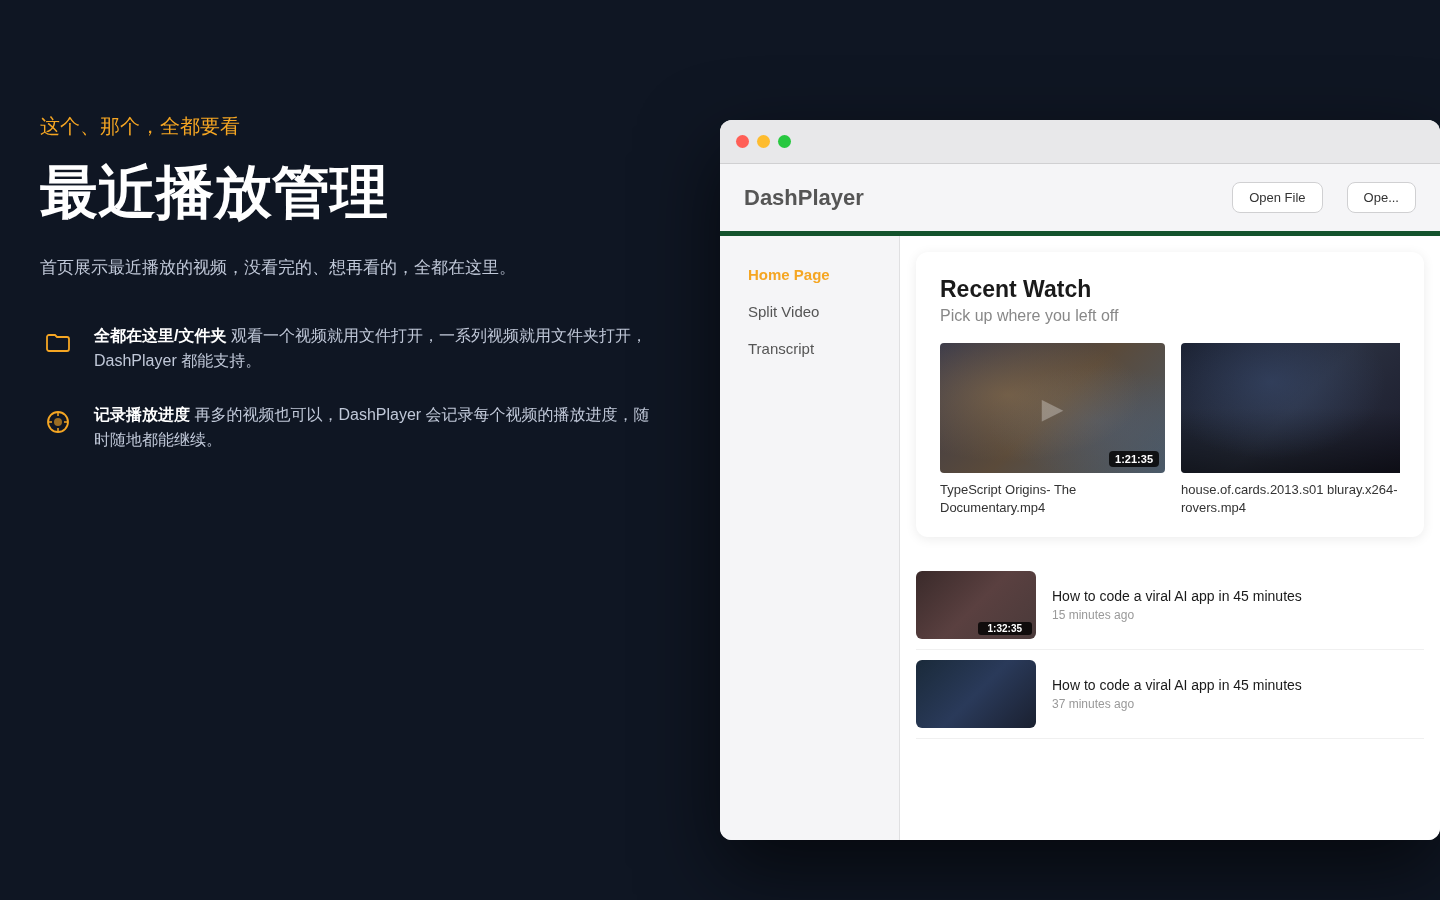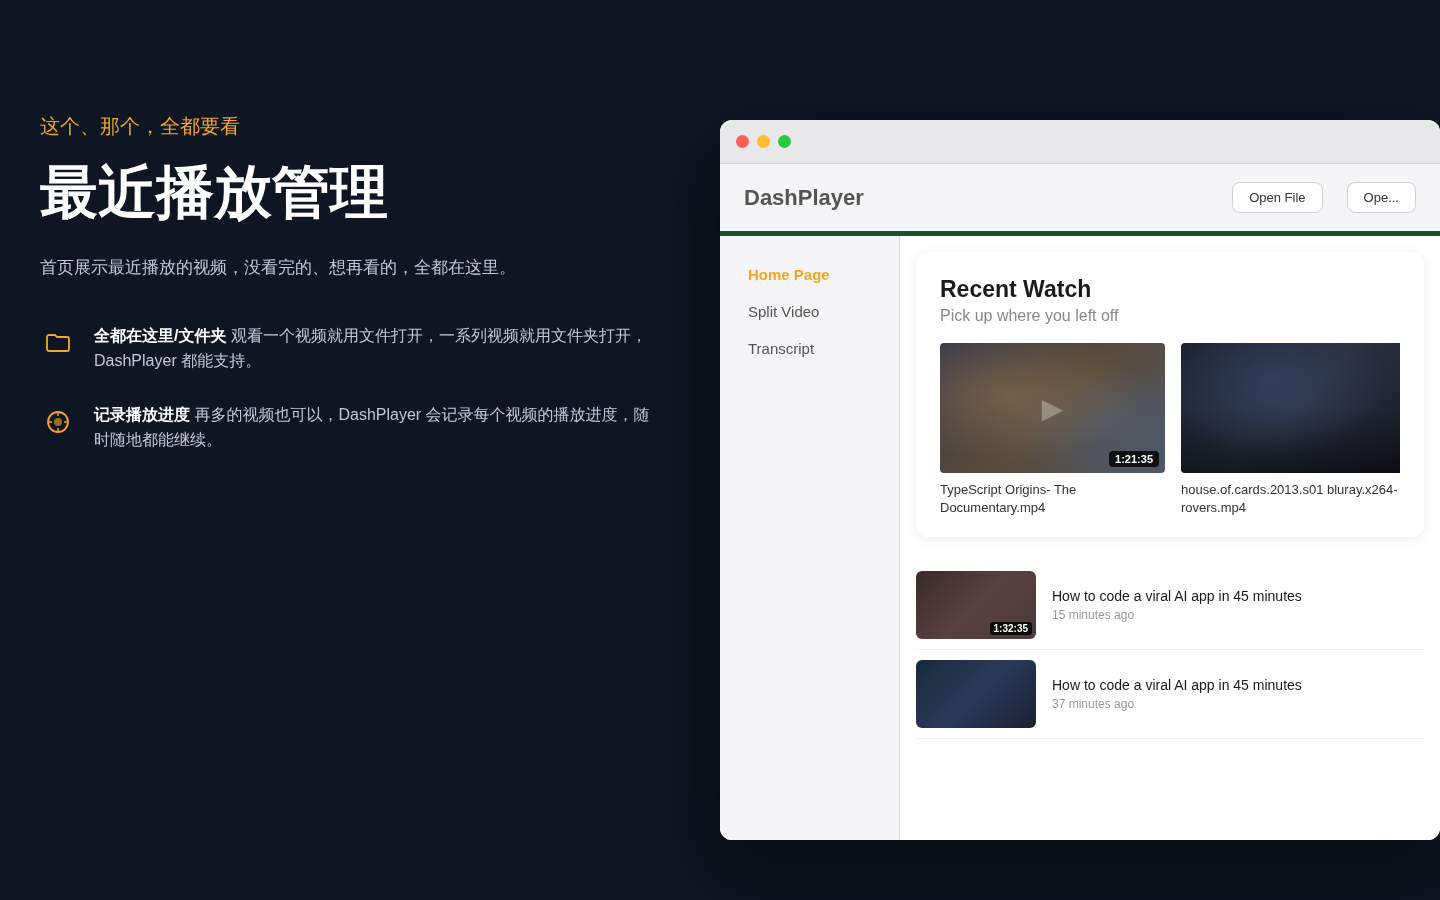--- a/index.html
+++ b/index.html
@@ -318,21 +318,21 @@
     }
 
     .list-duration {
       position: absolute;
       bottom: 4px;
       right: 4px;
       background: rgba(0,0,0,0.8);
       color: #fff;
       font-size: 10px;
       font-weight: 600;
-      padding: 1px 4px;
+      padding: 1px 10px;
       border-radius: 3px;
     }
 
     .list-info {
       flex: 1;
     }
 
     .list-title {
       font-size: 14px;
       font-weight: 500;

